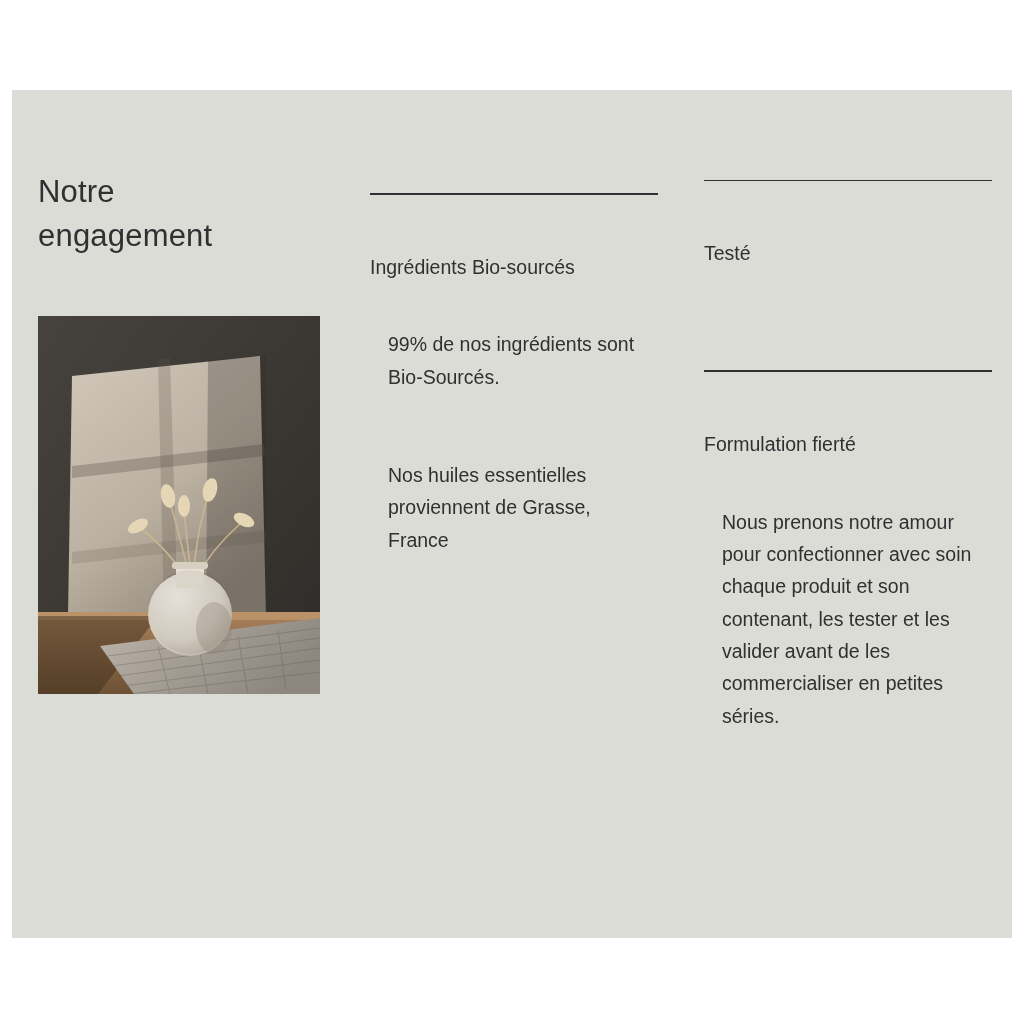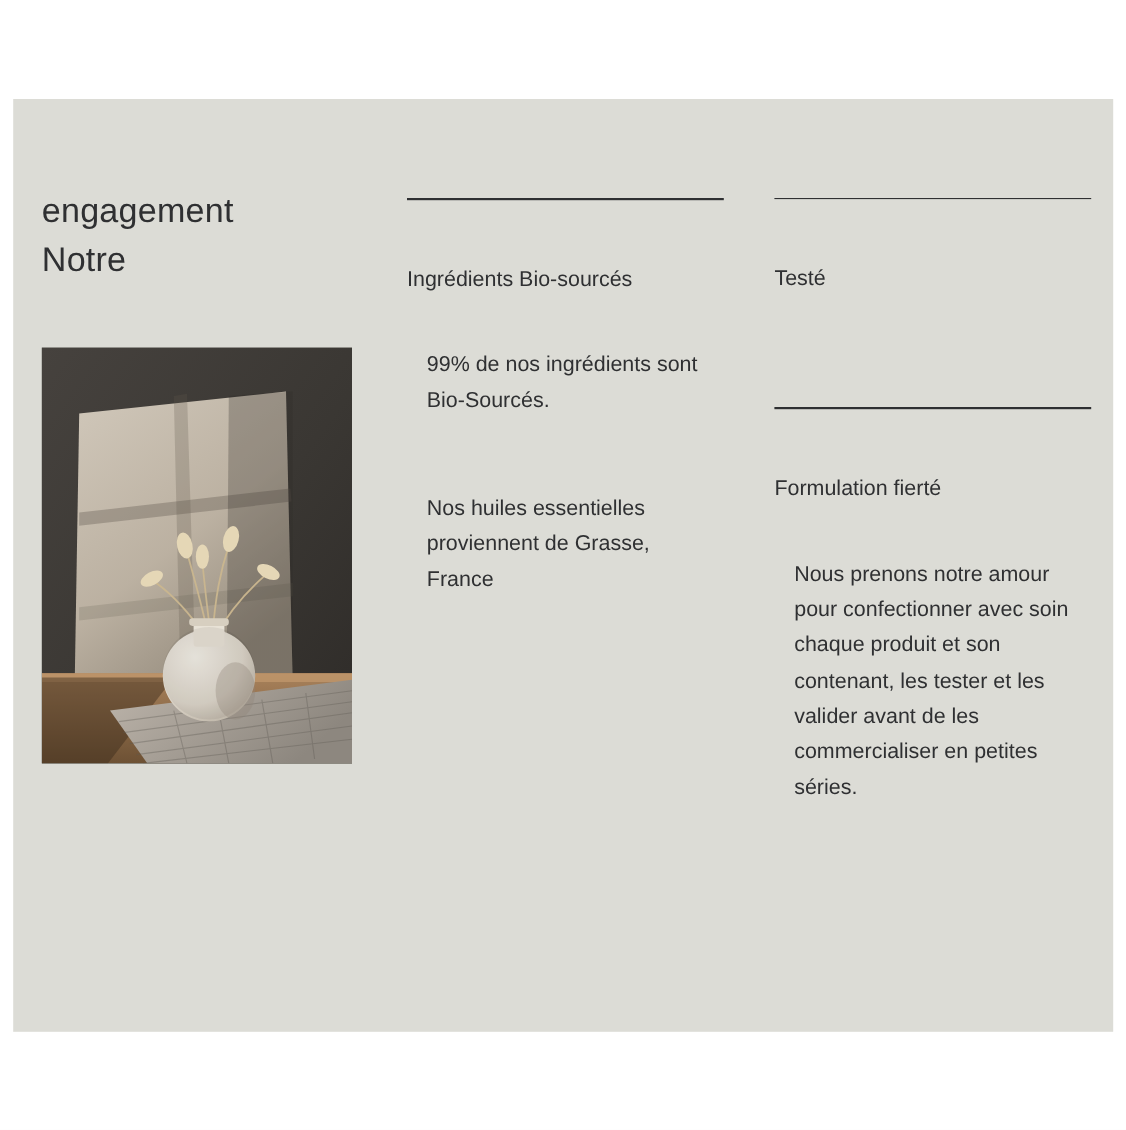--- a/index.html
+++ b/index.html
@@ -56,21 +56,21 @@
     overflow: hidden;
     background: #3b3733;
   }
   .photo svg { display: block; }
 
   
   .col {
     position: absolute;
     width: 288px;
   }
-  .col-mid { left: 358px; top: 90px; }
+  .col-mid { left: 358px; top: 103px; }
   .col-right { left: 692px; top: 90px; }
 
   .rule {
     height: 0;
     border-top: 2px solid #2f3032;
     width: 100%;
     margin: 0;
   }
   .rule.thin { border-top-width: 1.6px; }
 
@@ -95,22 +95,22 @@
 
   .section { position: relative; }
 </style>
 </head>
 <body>
 
 <div class="page">
   <div class="panel">
 
     <div class="left-col">
+      <div class="heading">Notre</div>
       <div class="heading">engagement</div>
-      <div class="heading">Notre</div>
     </div>
 
     <div class="photo">
       <svg width="282" height="378" viewBox="0 0 282 378" xmlns="http://www.w3.org/2000/svg" aria-hidden="true">
         <defs>
           <linearGradient id="wallG" x1="0" y1="0" x2="1" y2="1">
             <stop offset="0%" stop-color="#46423e"></stop>
             <stop offset="55%" stop-color="#3a3733"></stop>
             <stop offset="100%" stop-color="#2e2b28"></stop>
           </linearGradient>

